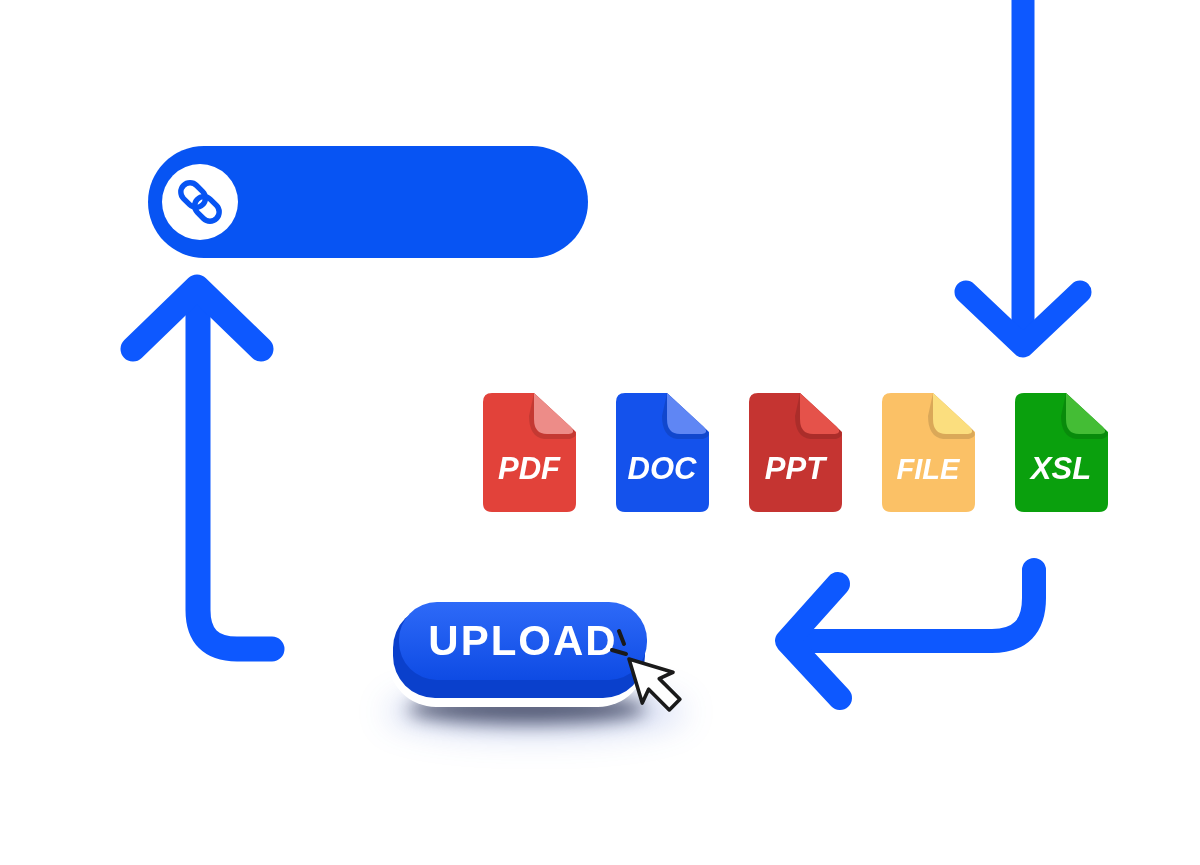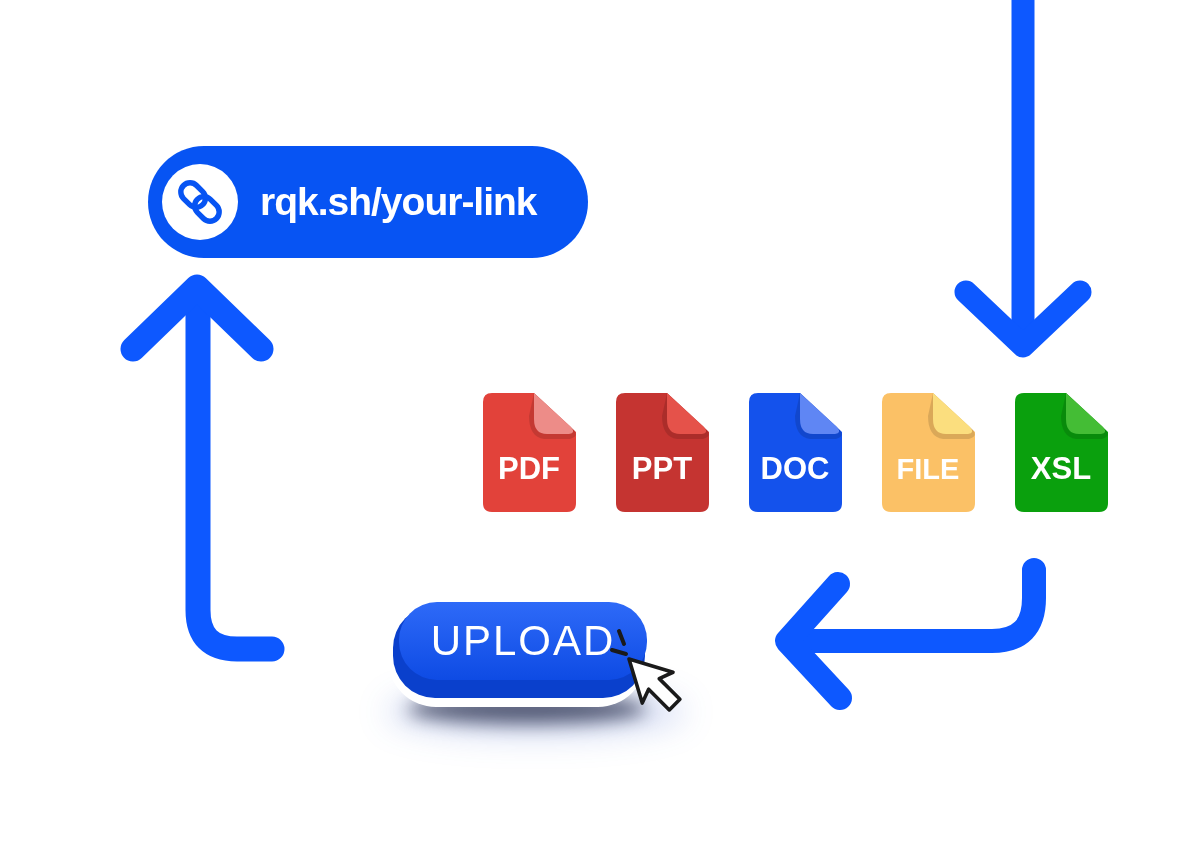--- a/index.html
+++ b/index.html
@@ -24,21 +24,21 @@
   }
   .link-pill .url-text{
     color:#ffffff;font-weight:bold;font-size:39px;letter-spacing:-1px;
     margin-left:22px;white-space:nowrap;
   }
 
   
   .files-row{
     position:absolute;left:483px;top:393px;display:flex;gap:40px;
   }
-  .file-icon{width:93px;height:119px;position:relative;}
+  .file-icon{width:93px;height:119px;position:relative;font-style:italic;}
   .file-icon svg text{
     font-family:"Liberation Sans", sans-serif;font-weight:bold;font-size:31px;
     letter-spacing:0px;
   }
 
   
   .upload-wrap{position:absolute;left:378px;top:596px;width:300px;height:150px;}
   .btn-shadow{
     position:absolute;left:30px;top:98px;width:238px;height:30px;border-radius:50%;
     background:rgba(8,14,45,0.62);filter:blur(9px);
@@ -54,21 +54,21 @@
   .btn-side{
     position:absolute;left:15px;top:10px;width:252px;height:92px;border-radius:42px;
     background:var(--button_side,#0A40CC);
   }
   .btn-face{
     position:absolute;left:21px;top:6px;width:248px;height:78px;border-radius:38px;
     background:linear-gradient(180deg,var(--button_face_top,#2E6AF8) 0%,var(--button_face_bottom,#0E4BE4) 100%);
     display:flex;align-items:center;justify-content:center;
   }
   .btn-face .btn-label{
-    color:#ffffff;font-weight:normal;font-size:42px;letter-spacing:2px;
+    color:#ffffff;font-weight:bold;font-size:42px;letter-spacing:2px;
   }
   .cursor{position:absolute;left:217px;top:32px;width:110px;height:110px;}
 </style>
 </head>
 <body>
 
 <div class="canvas">
 
   <svg class="arrows" viewBox="0 0 1200 865" fill="none">
 
@@ -90,49 +90,48 @@
 
   <div class="link-pill">
     <div class="icon-circle">
       <svg width="52" height="52" viewBox="0 0 48 48" fill="none">
         <g transform="rotate(-45 24 24)">
           <rect x="15.5" y="2.5" width="17" height="25" rx="8.5" stroke-width="5" stroke="#0754F3"></rect>
           <rect x="15.5" y="20.5" width="17" height="25" rx="8.5" stroke-width="5" stroke="#0754F3"></rect>
         </g>
       </svg>
     </div>
-    <span class="url-text">rqk.sh/your-link</span>
   </div>
 
   <div class="files-row">
 
     <div class="file-icon">
       <svg width="93" height="119" viewBox="0 0 93 119">
         <path d="M9,0 H51 L93,39 V110 Q93,119 84,119 H9 Q0,119 0,110 V9 Q0,0 9,0 Z" fill="#E2423A"></path>
         <path fill="rgba(0,0,0,0.13)" d="M51,0 L91,37 Q96,44 87,46 L61,46 Q46,44 46,23 L51,0 Z"></path>
         <path d="M51,0 L88,34 Q93,40 86,41 L64,41 Q51,41 51,26 Z" fill="#ED8C88"></path>
         <text x="46" y="86" text-anchor="middle" fill="#ffffff">PDF</text>
       </svg>
     </div>
 
     <div class="file-icon">
       <svg width="93" height="119" viewBox="0 0 93 119">
-        <path d="M9,0 H51 L93,39 V110 Q93,119 84,119 H9 Q0,119 0,110 V9 Q0,0 9,0 Z" fill="#C53431"></path>
+        <path d="M9,0 H51 L93,39 V110 Q93,119 84,119 H9 Q0,119 0,110 V9 Q0,0 9,0 Z" fill="#1452EC"></path>
         <path fill="rgba(0,0,0,0.13)" d="M51,0 L91,37 Q96,44 87,46 L61,46 Q46,44 46,23 L51,0 Z"></path>
-        <path d="M51,0 L88,34 Q93,40 86,41 L64,41 Q51,41 51,26 Z" fill="#E5524A"></path>
-        <text x="46" y="86" text-anchor="middle" fill="#ffffff">PPT</text>
+        <path d="M51,0 L88,34 Q93,40 86,41 L64,41 Q51,41 51,26 Z" fill="#5F86F4"></path>
+        <text x="46" y="86" text-anchor="middle" fill="#ffffff">DOC</text>
       </svg>
     </div>
 
     <div class="file-icon">
       <svg width="93" height="119" viewBox="0 0 93 119">
-        <path d="M9,0 H51 L93,39 V110 Q93,119 84,119 H9 Q0,119 0,110 V9 Q0,0 9,0 Z" fill="#1452EC"></path>
+        <path d="M9,0 H51 L93,39 V110 Q93,119 84,119 H9 Q0,119 0,110 V9 Q0,0 9,0 Z" fill="#C53431"></path>
         <path fill="rgba(0,0,0,0.13)" d="M51,0 L91,37 Q96,44 87,46 L61,46 Q46,44 46,23 L51,0 Z"></path>
-        <path d="M51,0 L88,34 Q93,40 86,41 L64,41 Q51,41 51,26 Z" fill="#5F86F4"></path>
-        <text x="46" y="86" text-anchor="middle" fill="#ffffff">DOC</text>
+        <path d="M51,0 L88,34 Q93,40 86,41 L64,41 Q51,41 51,26 Z" fill="#E5524A"></path>
+        <text x="46" y="86" text-anchor="middle" fill="#ffffff">PPT</text>
       </svg>
     </div>
 
     <div class="file-icon">
       <svg width="93" height="119" viewBox="0 0 93 119">
         <path d="M9,0 H51 L93,39 V110 Q93,119 84,119 H9 Q0,119 0,110 V9 Q0,0 9,0 Z" fill="#FBC166"></path>
         <path fill="rgba(0,0,0,0.13)" d="M51,0 L91,37 Q96,44 87,46 L61,46 Q46,44 46,23 L51,0 Z"></path>
         <path d="M51,0 L88,34 Q93,40 86,41 L64,41 Q51,41 51,26 Z" fill="#FBDE7E"></path>
         <text x="46" y="86" text-anchor="middle" fill="#ffffff" style="font-size:29px">FILE</text>
       </svg>

